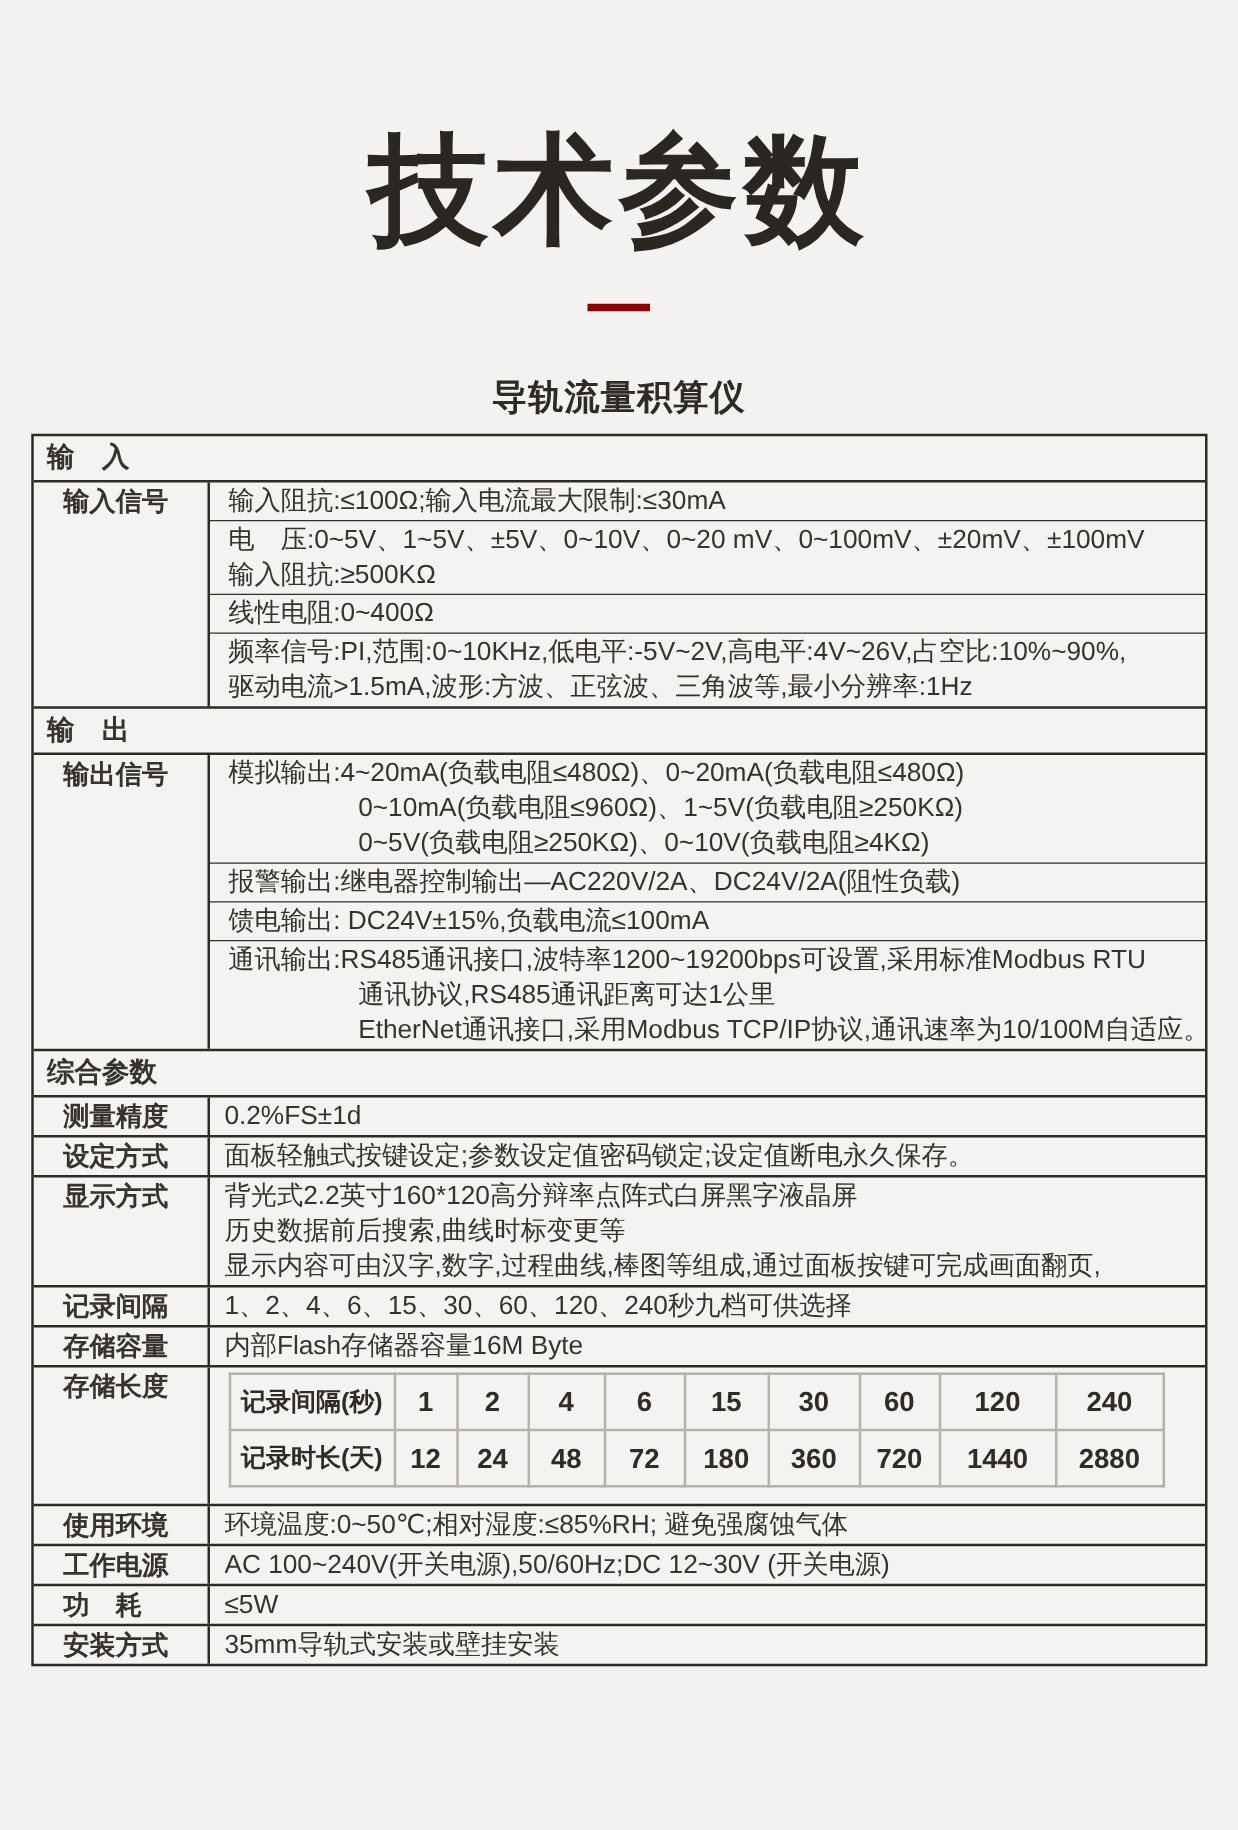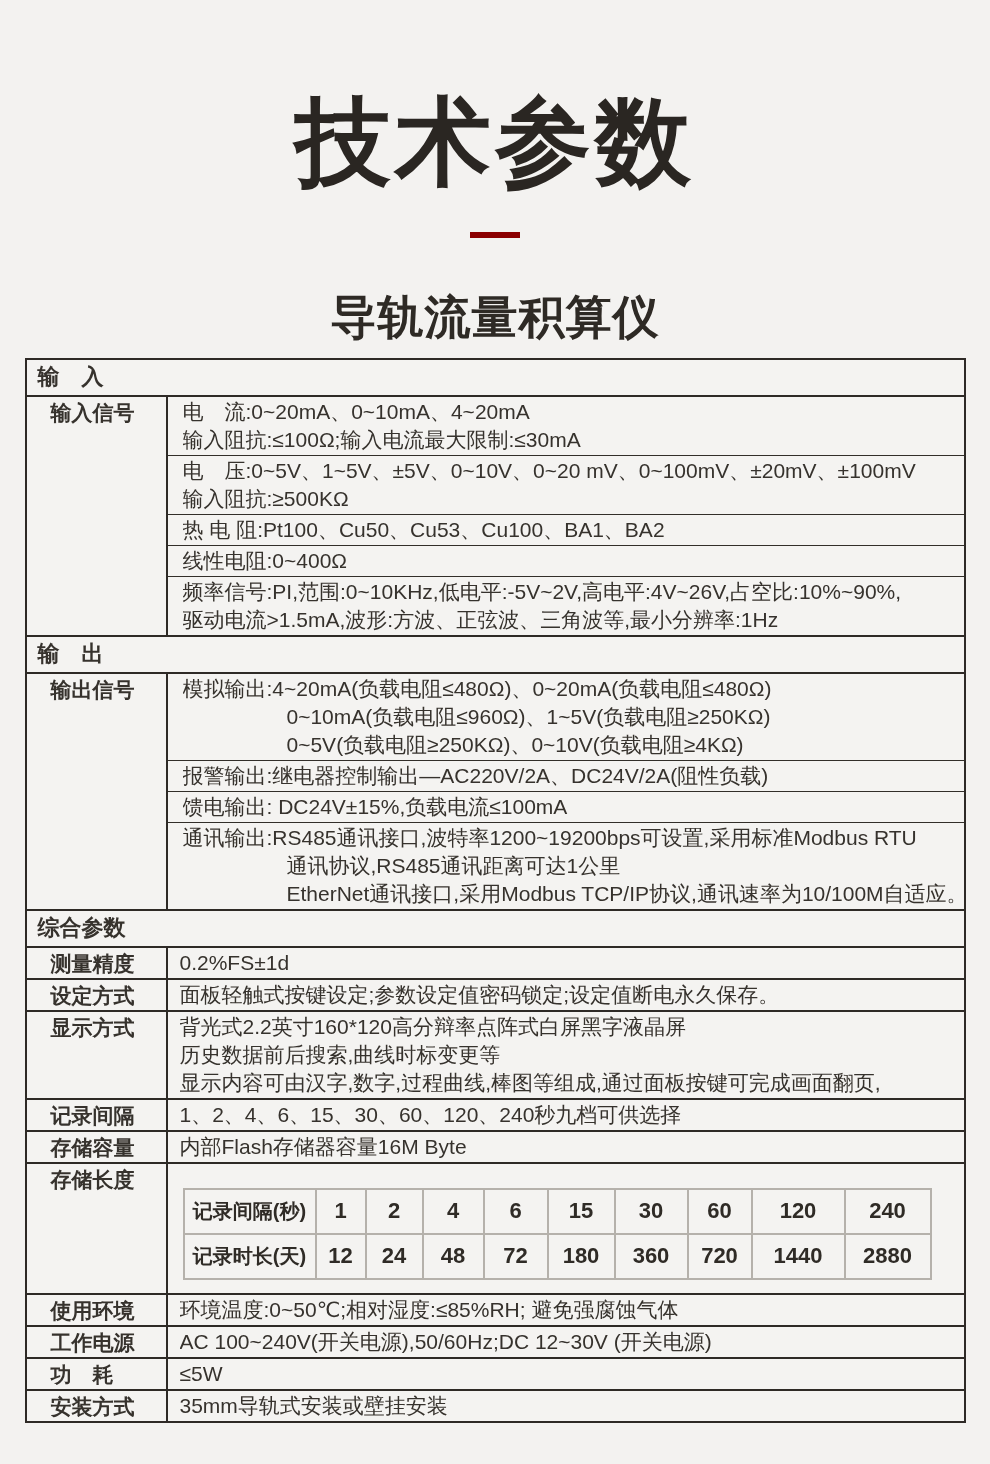--- a/index.html
+++ b/index.html
@@ -1,41 +1,41 @@
 <!DOCTYPE html>
 <html><head>
 <meta charset="utf-8">
 <style>
   html,body{margin:0;padding:0;background:#f3f2f0;}
   body{width:990px;height:1464px;overflow:hidden;
        font-family:"Liberation Sans","DejaVu Sans",sans-serif;color:#36322d;}
-  .canvas{width:990px;height:1280px;position:relative;}
+  .canvas{width:990px;height:1280px;position:relative;margin-top:11px;}
 
   .title{margin:0;padding-top:88px;text-align:center;
          font-size:96px;line-height:1.12;font-weight:900;color:#2a2622;letter-spacing:4px;}
   .dash{width:50px;height:6px;background:#8b0000;margin:36px auto 0;}
   .subtitle{margin:0;padding-top:52px;text-align:center;
-            font-size:46px;line-height:1.2;font-weight:700;color:#2e2a25;letter-spacing:1px;}
+            font-size:28px;line-height:1.2;font-weight:700;color:#2e2a25;letter-spacing:1px;}
 
   .spec{width:937px;margin:13px auto 0;border:2px solid #2e2a26;background:#f4f3f1;}
   .spec > * + *{border-top:2px solid #2e2a26;}
 
   .sec{padding:4px 16px 5px 11px;font-size:22px;font-weight:600;line-height:26px;}
 
   .grp,.row{display:flex;align-items:stretch;}
   .lab{flex:none;width:115px;padding:2px 0 0 24px;border-right:2px solid #2e2a26;
        font-size:21px;font-weight:600;line-height:28px;white-space:nowrap;}
   .con{flex:1;min-width:0;}
   .con.pad{padding:1px 0 1px 12px;}
   .sub{padding:1px 0 1px 15px;}
   .sub + .sub{border-top:1.5px solid #322e29;}
   .ln{font-size:21px;font-weight:500;line-height:28px;white-space:nowrap;overflow:hidden;}
   .ln.ind{padding-left:104px;}
 
-  .con.storage{padding:24px 0 13px 15px;}
+  .con.storage{padding:4px 0 13px 15px;}
   .itab{border-collapse:collapse;table-layout:fixed;}
   .itab td{border:2px solid #b5b1ab;text-align:center;height:43px;
            font-size:22px;font-weight:700;color:#2f2b26;padding:0;}
   .itab td.ilab{font-size:20px;letter-spacing:0;}
   .c0{width:132px}.c1{width:50px}.c2{width:57px}.c3{width:61px}.c4{width:64px}
   .c5{width:67px}.c6{width:73px}.c7{width:64px}.c8{width:93px}.c9{width:86px}
 </style>
 </head>
 <body>
 
@@ -46,29 +46,25 @@
   <h2 class="subtitle">导轨流量积算仪</h2>
 
   <div class="spec">
 
     <div class="sec">输　入</div>
 
     <div class="grp">
       <div class="lab">输入信号</div>
       <div class="con">
         <div class="sub">
-          <div class="ln">电　流:0~20mA、0~10mA、4~20mA</div>
           <div class="ln">输入阻抗:≤100Ω;输入电流最大限制:≤30mA</div>
         </div>
         <div class="sub">
           <div class="ln">电　压:0~5V、1~5V、±5V、0~10V、0~20 mV、0~100mV、±20mV、±100mV</div>
           <div class="ln">输入阻抗:≥500KΩ</div>
-        </div>
-        <div class="sub">
-          <div class="ln">热 电 阻:Pt100、Cu50、Cu53、Cu100、BA1、BA2</div>
         </div>
         <div class="sub">
           <div class="ln">线性电阻:0~400Ω</div>
         </div>
         <div class="sub">
           <div class="ln">频率信号:PI,范围:0~10KHz,低电平:-5V~2V,高电平:4V~26V,占空比:10%~90%,</div>
           <div class="ln">驱动电流&gt;1.5mA,波形:方波、正弦波、三角波等,最小分辨率:1Hz</div>
         </div>
       </div>
     </div>

